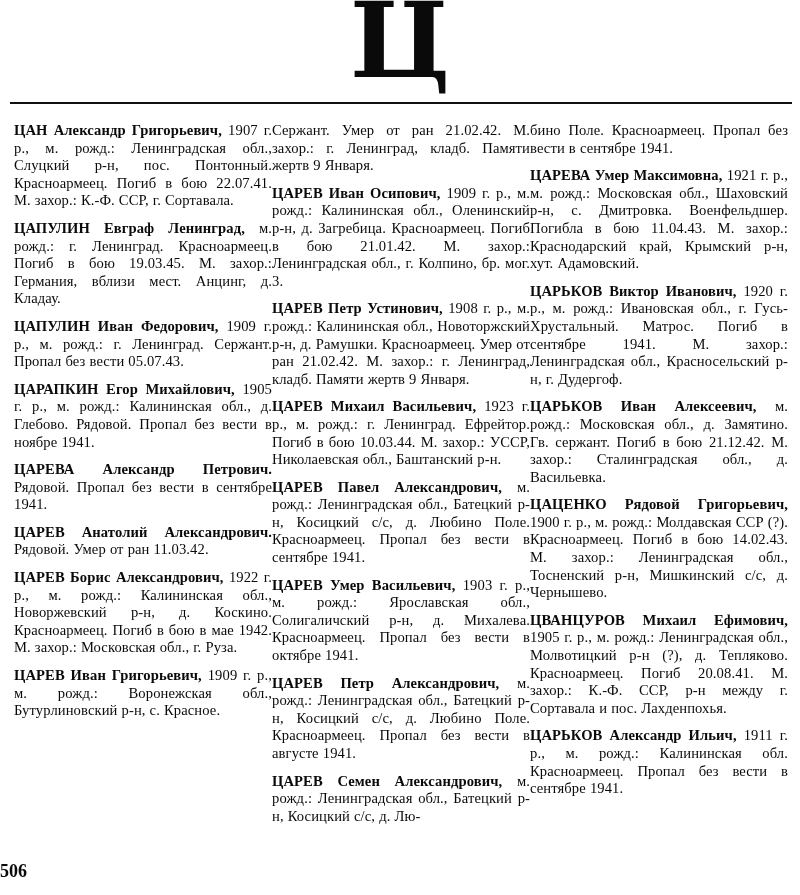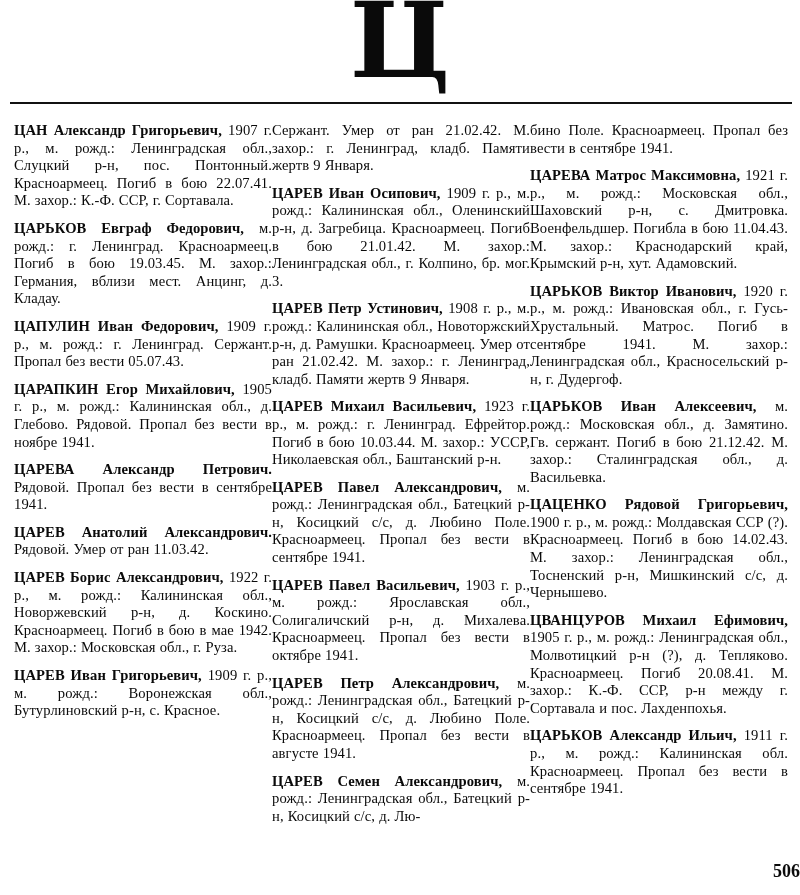--- a/index.html
+++ b/index.html
@@ -63,56 +63,56 @@
     margin: 0 0 10px 0;
   }
   .entry .surname {
     font-weight: bold;
   }
   .page-number {
     position: absolute;
     left: 0;
     bottom: 13px;
     width: 100%;
-    text-align: right;
+    text-align: left;
     font-weight: bold;
     font-size: 18px;
     color: #0a0a0a;
   }
 </style>
 </head>
 <body>
 
 <div class="page">
   <div class="section-letter">Ц</div>
   <hr class="rule">
   <div class="columns">
     <div class="col">
         <p class="entry"><span class="surname">ЦАН Александр Григорьевич,</span> 1907 г. р., м. рожд.: Ленинградская обл., Слуцкий р-н, пос. Понтонный. Красноармеец. Погиб в бою 22.07.41. М. захор.: К.-Ф. ССР, г. Сортавала.</p>
-        <p class="entry"><span class="surname">ЦАРЬКОВ Евграф Федорович,</span> м. рожд.: г. Ленинград. Красноармеец. Погиб в бою 19.03.45. М. захор.: Германия, вблизи мест. Анцинг, д. Кладау.</p>
+        <p class="entry"><span class="surname">ЦАПУЛИН Евграф Ленинград,</span> м. рожд.: г. Ленинград. Красноармеец. Погиб в бою 19.03.45. М. захор.: Германия, вблизи мест. Анцинг, д. Кладау.</p>
         <p class="entry"><span class="surname">ЦАПУЛИН Иван Федорович,</span> 1909 г. р., м. рожд.: г. Ленинград. Сержант. Пропал без вести 05.07.43.</p>
         <p class="entry"><span class="surname">ЦАРАПКИН Егор Михайлович,</span> 1905 г. р., м. рожд.: Калининская обл., д. Глебово. Рядовой. Пропал без вести в ноябре 1941.</p>
         <p class="entry"><span class="surname">ЦАРЕВА Александр Петрович.</span> Рядовой. Пропал без вести в сентябре 1941.</p>
         <p class="entry"><span class="surname">ЦАРЕВ Анатолий Александрович.</span> Рядовой. Умер от ран 11.03.42.</p>
         <p class="entry"><span class="surname">ЦАРЕВ Борис Александрович,</span> 1922 г. р., м. рожд.: Калининская обл., Новоржевский р-н, д. Коскино. Красноармеец. Погиб в бою в мае 1942. М. захор.: Московская обл., г. Руза.</p>
         <p class="entry"><span class="surname">ЦАРЕВ Иван Григорьевич,</span> 1909 г. р., м. рожд.: Воронежская обл., Бутурлиновский р-н, с. Красное.</p>
       </div>
     <div class="col">
         <p class="entry">Сержант. Умер от ран 21.02.42. М. захор.: г. Ленинград, кладб. Памяти жертв 9 Января.</p>
         <p class="entry"><span class="surname">ЦАРЕВ Иван Осипович,</span> 1909 г. р., м. рожд.: Калининская обл., Оленинский р-н, д. Загребица. Красноармеец. Погиб в бою 21.01.42. М. захор.: Ленинградская обл., г. Колпино, бр. мог. 3.</p>
         <p class="entry"><span class="surname">ЦАРЕВ Петр Устинович,</span> 1908 г. р., м. рожд.: Калининская обл., Новоторжский р-н, д. Рамушки. Красноармеец. Умер от ран 21.02.42. М. захор.: г. Ленинград, кладб. Памяти жертв 9 Января.</p>
         <p class="entry"><span class="surname">ЦАРЕВ Михаил Васильевич,</span> 1923 г. р., м. рожд.: г. Ленинград. Ефрейтор. Погиб в бою 10.03.44. М. захор.: УССР, Николаевская обл., Баштанский р-н.</p>
         <p class="entry"><span class="surname">ЦАРЕВ Павел Александрович,</span> м. рожд.: Ленинградская обл., Батецкий р-н, Косицкий с/с, д. Любино Поле. Красноармеец. Пропал без вести в сентябре 1941.</p>
-        <p class="entry"><span class="surname">ЦАРЕВ Павел Васильевич,</span> 1903 г. р., м. рожд.: Ярославская обл., Солигаличский р-н, д. Михалева. Красноармеец. Пропал без вести в октябре 1941.</p>
+        <p class="entry"><span class="surname">ЦАРЕВ Умер Васильевич,</span> 1903 г. р., м. рожд.: Ярославская обл., Солигаличский р-н, д. Михалева. Красноармеец. Пропал без вести в октябре 1941.</p>
         <p class="entry"><span class="surname">ЦАРЕВ Петр Александрович,</span> м. рожд.: Ленинградская обл., Батецкий р-н, Косицкий с/с, д. Любино Поле. Красноармеец. Пропал без вести в августе 1941.</p>
         <p class="entry"><span class="surname">ЦАРЕВ Семен Александрович,</span> м. рожд.: Ленинградская обл., Батецкий р-н, Косицкий с/с, д. Лю-</p>
       </div>
     <div class="col">
         <p class="entry">бино Поле. Красноармеец. Пропал без вести в сентябре 1941.</p>
-        <p class="entry"><span class="surname">ЦАРЕВА Матрос Максимовна,</span> 1921 г. р., м. рожд.: Московская обл., Шаховский р-н, с. Дмитровка. Военфельдшер. Погибла в бою 11.04.43. М. захор.: Краснодарский край, Крымский р-н, хут. Адамовский.</p>
+        <p class="entry"><span class="surname">ЦАРЕВА Умер Максимовна,</span> 1921 г. р., м. рожд.: Московская обл., Шаховский р-н, с. Дмитровка. Военфельдшер. Погибла в бою 11.04.43. М. захор.: Краснодарский край, Крымский р-н, хут. Адамовский.</p>
         <p class="entry"><span class="surname">ЦАРЬКОВ Виктор Иванович,</span> 1920 г. р., м. рожд.: Ивановская обл., г. Гусь-Хрустальный. Матрос. Погиб в сентябре 1941. М. захор.: Ленинградская обл., Красносельский р-н, г. Дудергоф.</p>
         <p class="entry"><span class="surname">ЦАРЬКОВ Иван Алексеевич,</span> м. рожд.: Московская обл., д. Замятино. Гв. сержант. Погиб в бою 21.12.42. М. захор.: Сталинградская обл., д. Васильевка.</p>
         <p class="entry"><span class="surname">ЦАЦЕНКО Рядовой Григорьевич,</span> 1900 г. р., м. рожд.: Молдавская ССР (?). Красноармеец. Погиб в бою 14.02.43. М. захор.: Ленинградская обл., Тосненский р-н, Мишкинский с/с, д. Чернышево.</p>
         <p class="entry"><span class="surname">ЦВАНЦУРОВ Михаил Ефимович,</span> 1905 г. р., м. рожд.: Ленинградская обл., Молвотицкий р-н (?), д. Тепляково. Красноармеец. Погиб 20.08.41. М. захор.: К.-Ф. ССР, р-н между г. Сортавала и пос. Лахденпохья.</p>
         <p class="entry"><span class="surname">ЦАРЬКОВ Александр Ильич,</span> 1911 г. р., м. рожд.: Калининская обл. Красноармеец. Пропал без вести в сентябре 1941.</p>
       </div>
   </div>
   <div class="page-number">506</div>
 </div>
 

